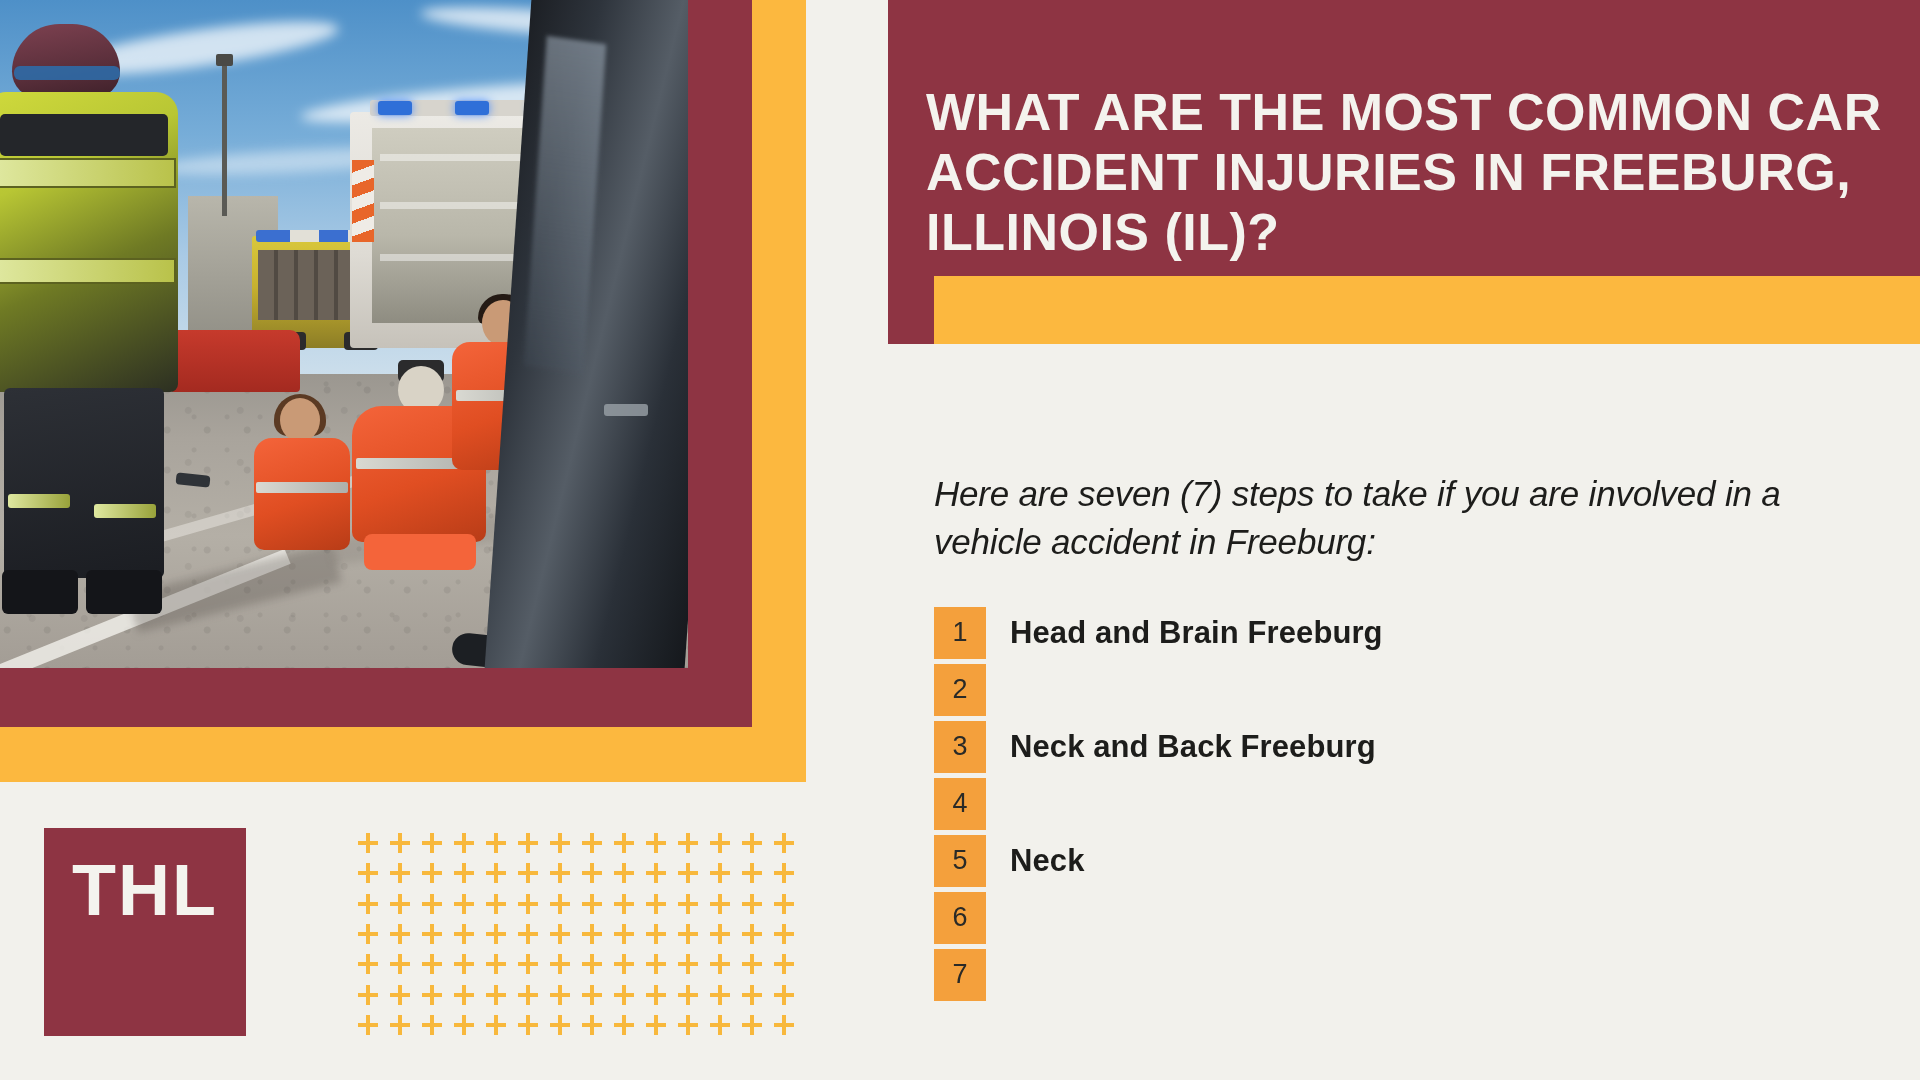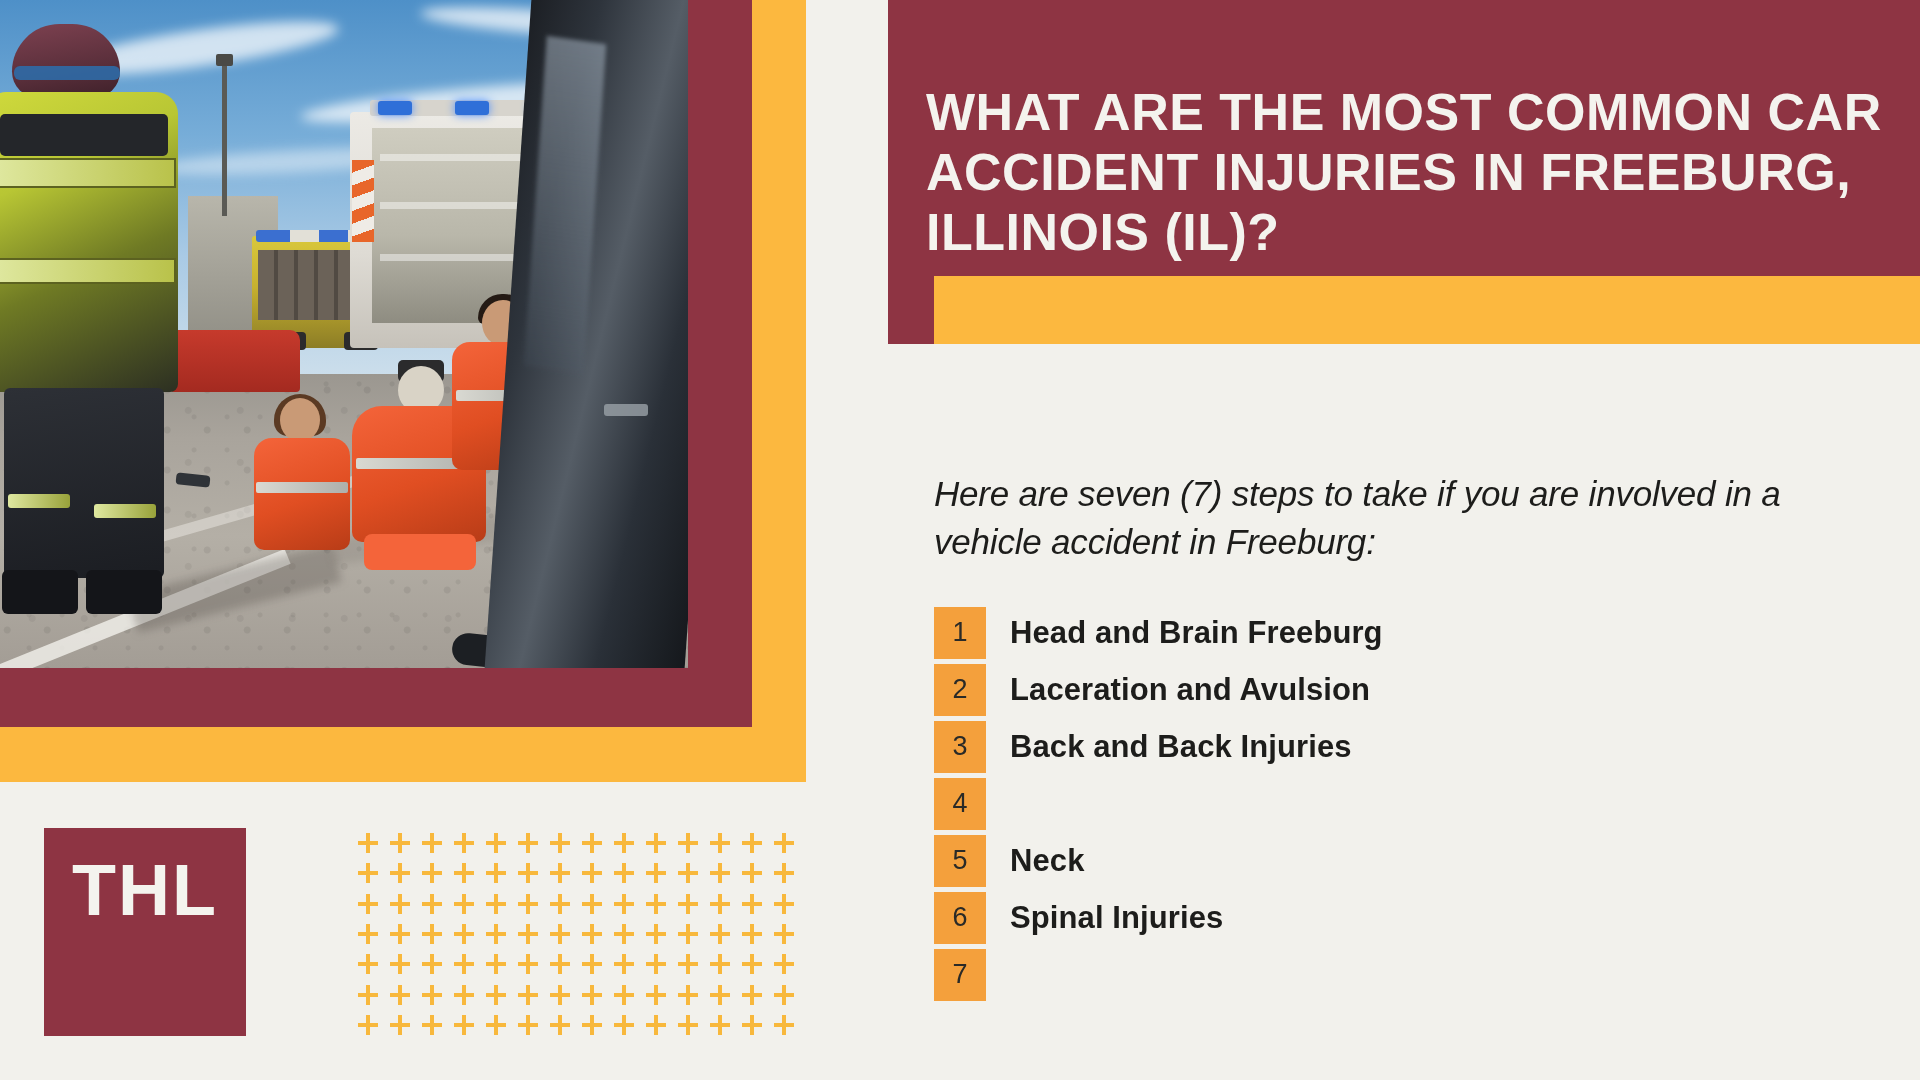--- a/index.html
+++ b/index.html
@@ -512,34 +512,32 @@
 
 <div class="right-body">
   <p class="intro">Here are seven (7) steps to take if you are involved in a vehicle accident in Freeburg:</p>
   <div class="steps" id="steps-list">
       <div class="step">
         <div class="step-num">1</div>
         <div class="step-label">Head and Brain Freeburg</div>
       </div>
       <div class="step">
         <div class="step-num">2</div>
-        <div class="step-label">Laceration and Avulsion</div>
       </div>
       <div class="step">
         <div class="step-num">3</div>
-        <div class="step-label">Back and Back Injuries</div>
+        <div class="step-label">Neck and Back Freeburg</div>
       </div>
       <div class="step">
         <div class="step-num">4</div>
       </div>
       <div class="step">
         <div class="step-num">5</div>
         <div class="step-label">Neck</div>
       </div>
       <div class="step">
         <div class="step-num">6</div>
-        <div class="step-label">Spinal Injuries</div>
       </div>
       <div class="step">
         <div class="step-num">7</div>
       </div>
     </div>
 </div>
 
 </body></html>

